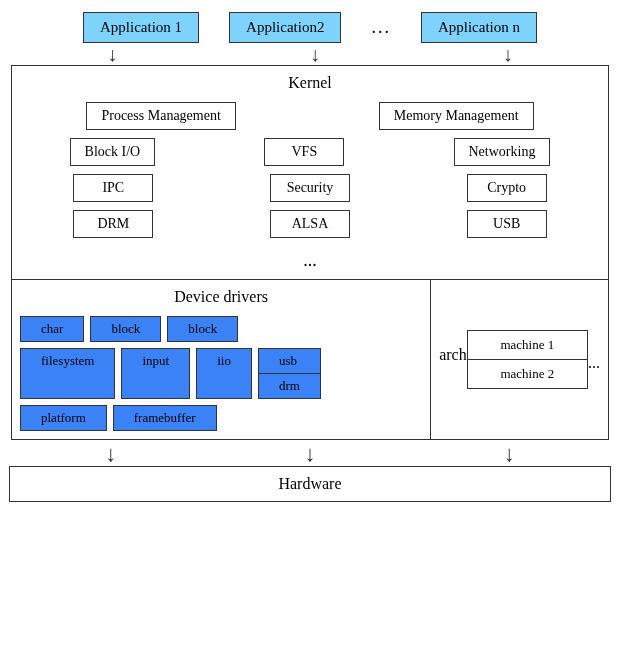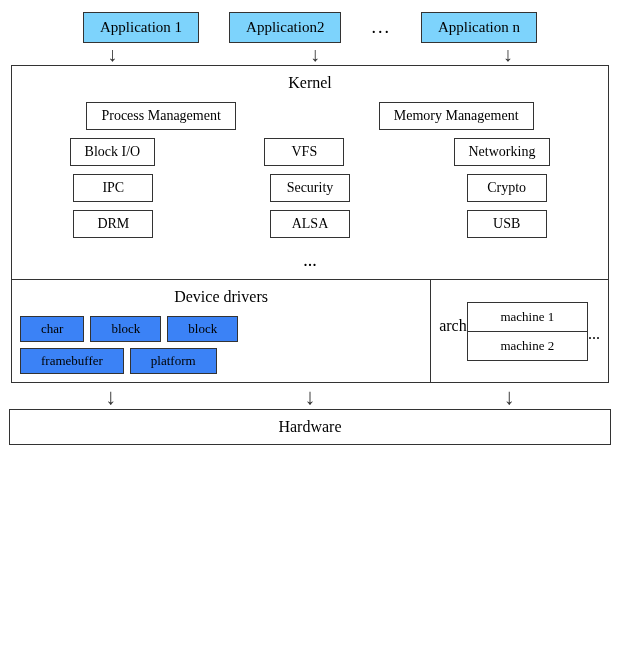--- a/index.html
+++ b/index.html
@@ -293,24 +293,33 @@
     <div class="device-drivers">
       <div class="section-title">Device drivers</div>
       <div class="drivers-grid">
 
         <div class="drivers-row">
           <div class="driver-item">char</div>
           <div class="driver-item">block</div>
           <div class="driver-item">block</div>
         </div>
 
+        <div class="drivers-row" style="align-items: stretch;">
+          <div class="driver-item">filesystem</div>
+          <div class="driver-item">input</div>
+          <div class="driver-item">iio</div>
+          <div class="stacked">
+            <div class="driver-item">usb</div>
+            <div class="driver-item">drm</div>
+          </div>
+        </div>
 
         <div class="drivers-row">
+          <div class="driver-item">platform</div>
           <div class="driver-item">framebuffer</div>
-          <div class="driver-item">platform</div>
         </div>
       </div>
     </div>
 
     <div class="arch-section">
       <div class="section-title">arch</div>
       <div class="arch-grid">
         <div class="arch-item">machine 1</div>
         <div class="arch-item">machine 2</div>
       </div>

